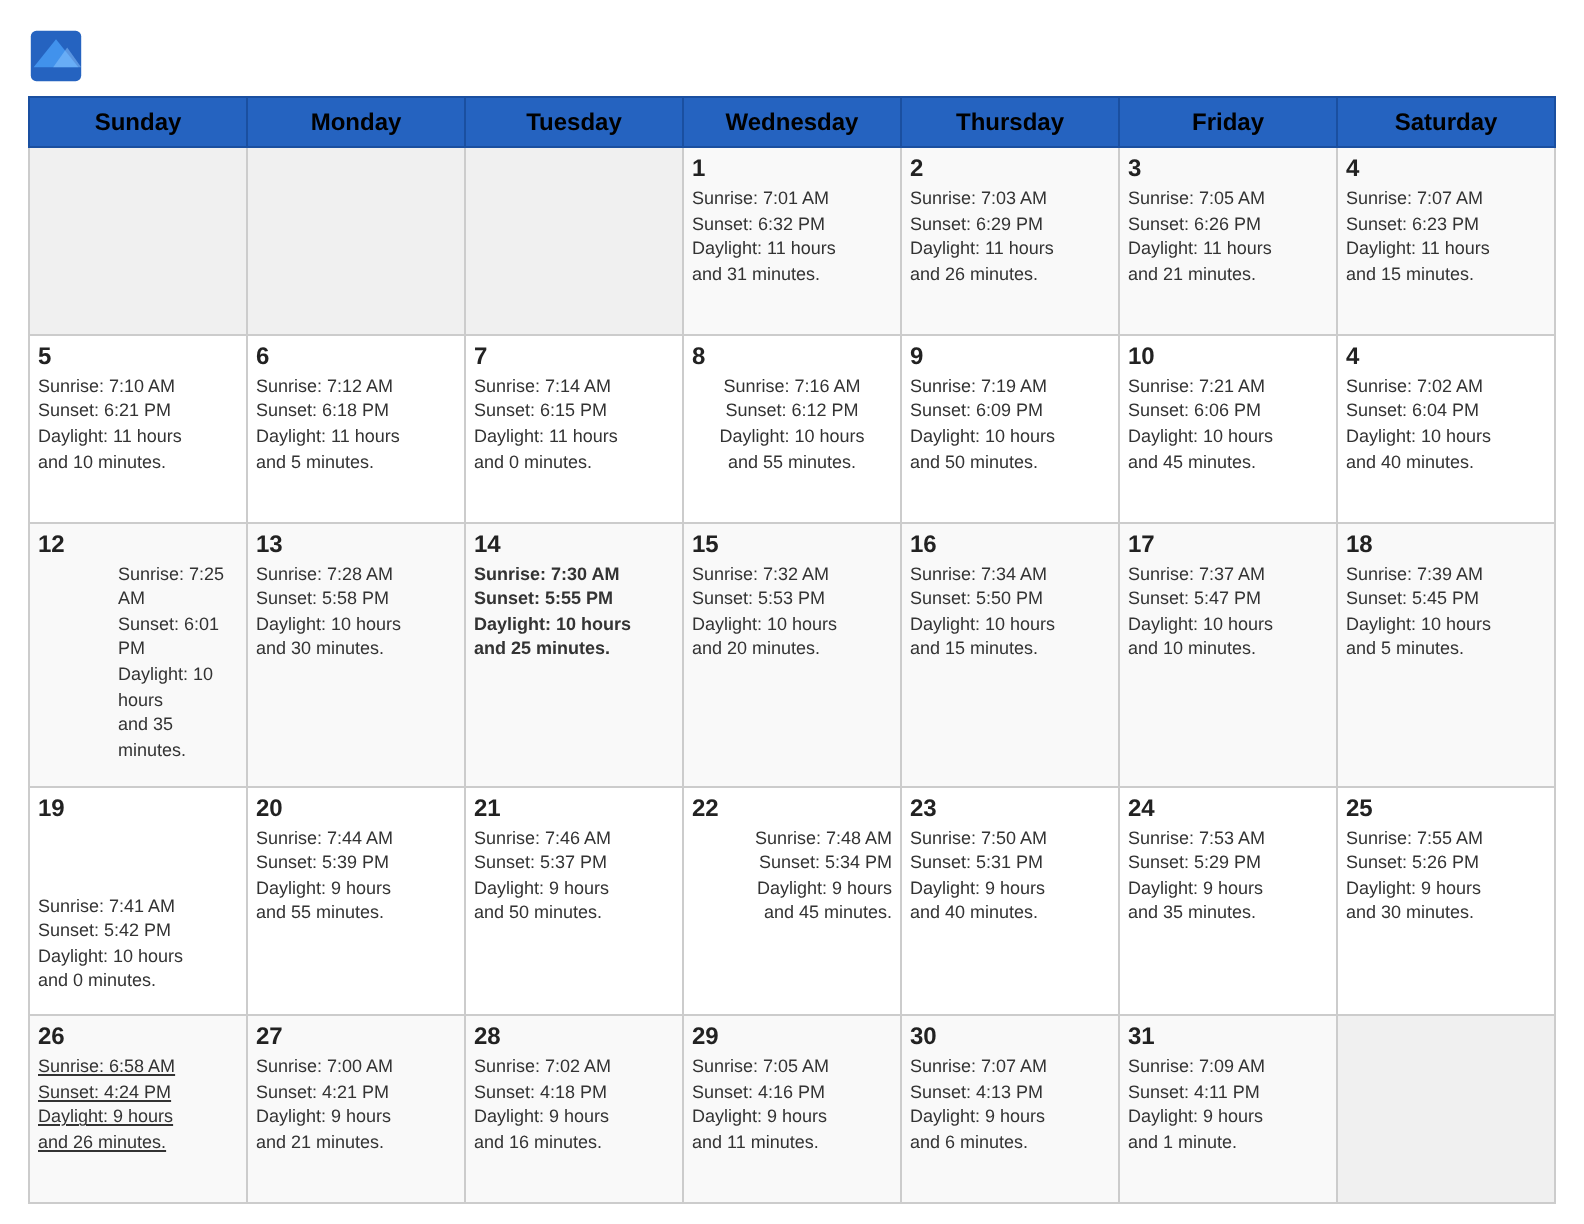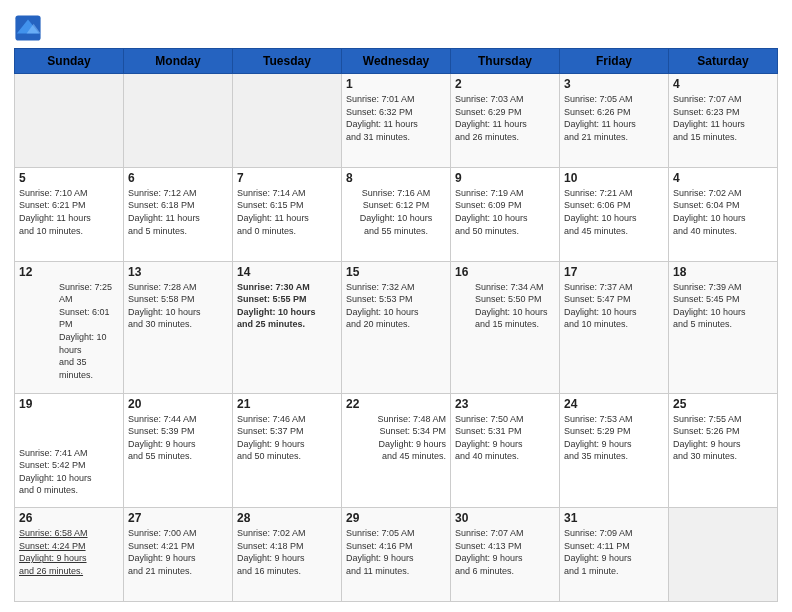--- a/index.html
+++ b/index.html
@@ -240,21 +240,21 @@
           </td>
           <td>
             <span class="day-number">15</span>
             <div class="day-info" style="white-space: pre-line;">Sunrise: 7:32 AM
 Sunset: 5:53 PM
 Daylight: 10 hours
 and 20 minutes.</div>
           </td>
           <td>
             <span class="day-number">16</span>
-            <div class="day-info" style="white-space: pre-line; margin-left: 20px;">Sunrise: 7:34 AM
+            <div class="day-info" style="white-space: pre-line;">Sunrise: 7:34 AM
 Sunset: 5:50 PM
 Daylight: 10 hours
 and 15 minutes.</div>
           </td>
           <td>
             <span class="day-number">17</span>
             <div class="day-info" style="white-space: pre-line;">Sunrise: 7:37 AM
 Sunset: 5:47 PM
 Daylight: 10 hours
 and 10 minutes.</div>

